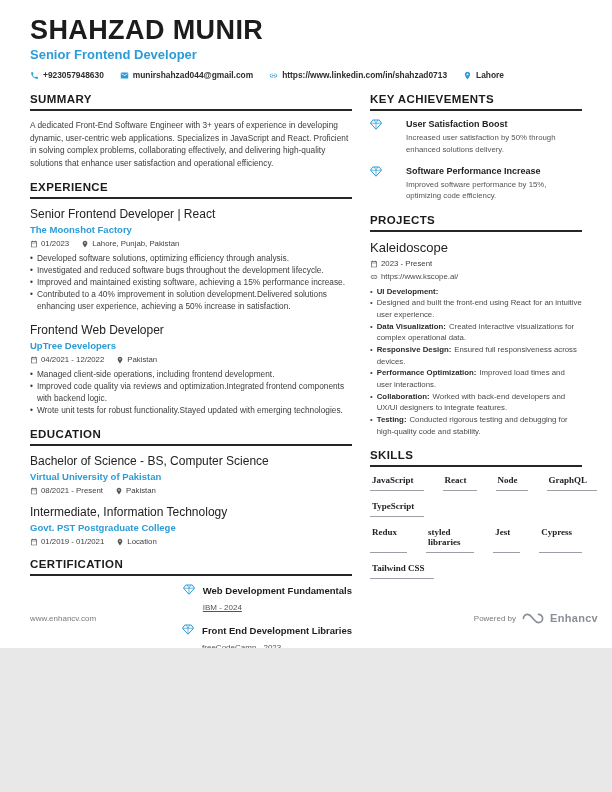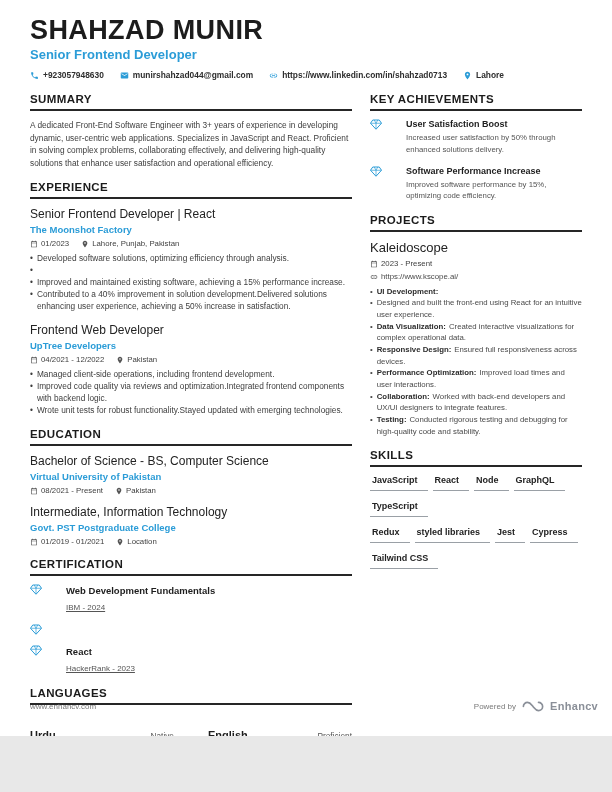--- a/index.html
+++ b/index.html
@@ -1,17 +1,17 @@
 <!DOCTYPE html>
 <html><head>
 <meta charset="utf-8">
 <style>
   html,body{margin:0;padding:0;background:#e8e8e8;}
   .page{
-    width:612px;height:736px;position:relative;background:#ffffff;
+    width:612px;height:648px;position:relative;background:#ffffff;
     font-family:"Liberation Sans",sans-serif;overflow:hidden;box-sizing:border-box;
     padding:16px 30px 0 30px;color:#222;
   }
   
   .name{font-size:27px;font-weight:700;color:#1c1c1c;letter-spacing:.4px;line-height:1.05;}
   .role{font-size:13px;font-weight:700;color:#2b9cd7;margin-top:3px;}
   .contact{display:flex;align-items:flex-start;gap:16px;margin-top:8px;font-size:8.4px;font-weight:700;color:#2e2e2e;}
   .contact .item{display:flex;align-items:center;gap:4px;}
   .ic{display:inline-flex;flex:none;line-height:0;}
   
@@ -27,21 +27,21 @@
   .job{margin-bottom:11px;}
   .job-title{font-size:12px;font-weight:400;color:#232323;}
   .company{font-size:9.5px;font-weight:700;color:#2b9cd7;margin-top:3px;}
   .meta{display:flex;align-items:center;gap:12px;font-size:7.8px;color:#3f3f3f;margin-top:4px;}
   .meta .item{display:flex;align-items:flex-end;gap:3px;}
   .bullets{margin-top:4px;}
   .bullet{display:flex;font-size:8.3px;color:#3d3d3d;line-height:1.45;}
   .bullet .dot{margin-right:4px;}
   .degree{margin-bottom:10px;}
   
-  .cert{display:flex;gap:24px;align-items:flex-start;margin-bottom:10px;}
+  .cert{display:flex;gap:8px;align-items:flex-start;margin-bottom:10px;justify-content:flex-end;}
   .cert-body{padding-top:1px;}
   .cert-name{font-size:9.5px;font-weight:700;color:#1e1e1e;}
   .cert-issuer{font-size:8px;color:#555;text-decoration:underline;margin-top:0;display:inline-block;cursor:pointer;}
   
   .langs{display:flex;}
   .lang{flex:1;display:flex;justify-content:space-between;align-items:baseline;}
   .lang + .lang{margin-left:34px;}
   .lang-name{font-size:11px;font-weight:700;color:#1e1e1e;margin-top:16px;}
   .lang-level{font-size:8.3px;color:#555;}
   
@@ -52,21 +52,21 @@
   .proj-title{font-size:13px;font-weight:400;color:#232323;}
   .proj .meta{margin-top:4px;gap:4px;}
   .proj-url{color:#4a4a4a;cursor:pointer;}
   .proj-bullets{margin-top:5px;}
   .pbullet{display:flex;font-size:7.8px;color:#4a4a4a;line-height:1.5;}
   .pbullet .dot{margin-right:4px;color:#4a4a4a;}
   .pb-bold{font-weight:700;color:#2c2c2c;margin-right:3px;white-space:nowrap;}
   .pb-bold:empty{margin-right:0;}
   .pbullet .txt{display:inline;}
   
-  .skill-row{display:flex;column-gap:5px;margin-bottom:10px;}
+  .skill-row{display:flex;column-gap:19px;margin-bottom:10px;font-family:Liberation Serif, serif;}
   .skill{font-size:9px;font-weight:700;color:#232323;border-bottom:1px solid #9aa0a6;
     padding:0 10px 5px 2px;cursor:default;}
   
   .footer{position:absolute;left:30px;right:14px;bottom:24px;display:flex;justify-content:space-between;align-items:center;}
   .footer-site{font-size:8px;color:#7a7a7a;cursor:pointer;}
   .powered{display:flex;align-items:center;gap:6px;}
   .powered-label{font-size:8px;color:#7a7a7a;}
   .brand-name{font-size:11px;color:#8a8f98;font-weight:600;letter-spacing:.3px;}
 </style>
 </head>
@@ -146,20 +146,21 @@
               <span>Lahore, Punjab, Pakistan</span>
             </span>
           </div>
           <div class="bullets">
             <div class="bullet">
                 <span class="dot">•</span>
                 <span>Developed software solutions, optimizing efficiency through analysis.</span>
               </div>
             <div class="bullet">
                 <span class="dot">•</span>
+                <span>Investigated and reduced software bugs throughout the development lifecycle.</span>
               </div>
             <div class="bullet">
                 <span class="dot">•</span>
                 <span>Improved and maintained existing software, achieving a 15% performance increase.</span>
               </div>
             <div class="bullet">
                 <span class="dot">•</span>
                 <span>Contributed to a 40% improvement in solution development.Delivered solutions enhancing user experience, achieving a 50% increase in satisfaction.</span>
               </div>
           </div>
@@ -269,20 +270,24 @@
           </div>
         </div>
 
         <div class="cert">
           <span class="ic">
               <svg width="12" height="11" viewBox="0 0 24 22">
                 <path d="M5.5 2h13L23 8.5 12 20.5 1 8.5 5.5 2z" fill="none" stroke="#2b9cd7" stroke-width="2" stroke-linejoin="round"></path>
                 <path d="M1 8.5h22M8.5 2l3.5 6.5L15.5 2M12 8.5V20" fill="none" stroke="#2b9cd7" stroke-width="1.4" stroke-linejoin="round"></path>
               </svg>
             </span>
+          <div class="cert-body">
+            <div class="cert-name">Front End Development Libraries</div>
+            <span class="cert-issuer">freeCodeCamp - 2023</span>
+          </div>
         </div>
 
         <div class="cert">
           <span class="ic">
               <svg width="12" height="11" viewBox="0 0 24 22">
                 <path d="M5.5 2h13L23 8.5 12 20.5 1 8.5 5.5 2z" fill="none" stroke="#2b9cd7" stroke-width="2" stroke-linejoin="round"></path>
                 <path d="M1 8.5h22M8.5 2l3.5 6.5L15.5 2M12 8.5V20" fill="none" stroke="#2b9cd7" stroke-width="1.4" stroke-linejoin="round"></path>
               </svg>
             </span>
           <div class="cert-body">

